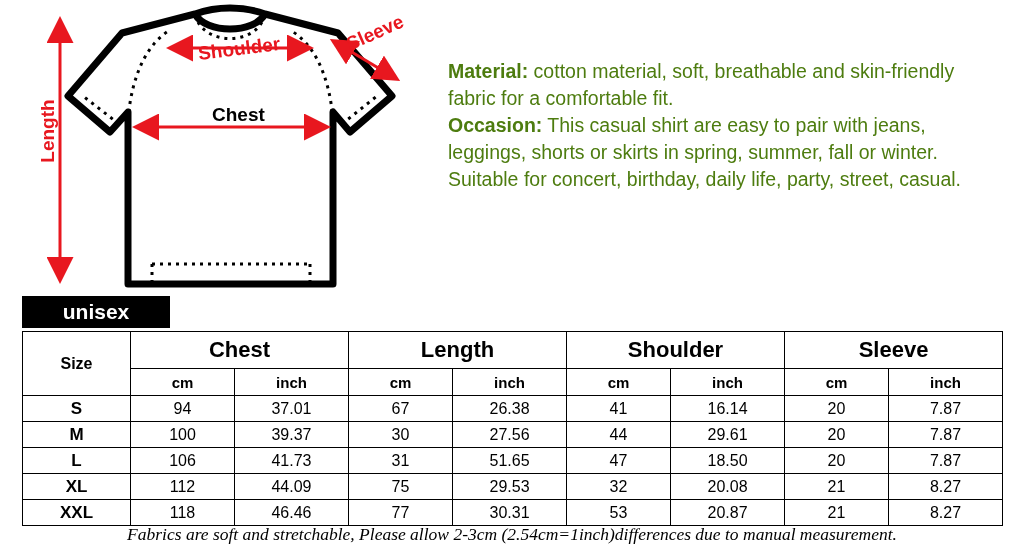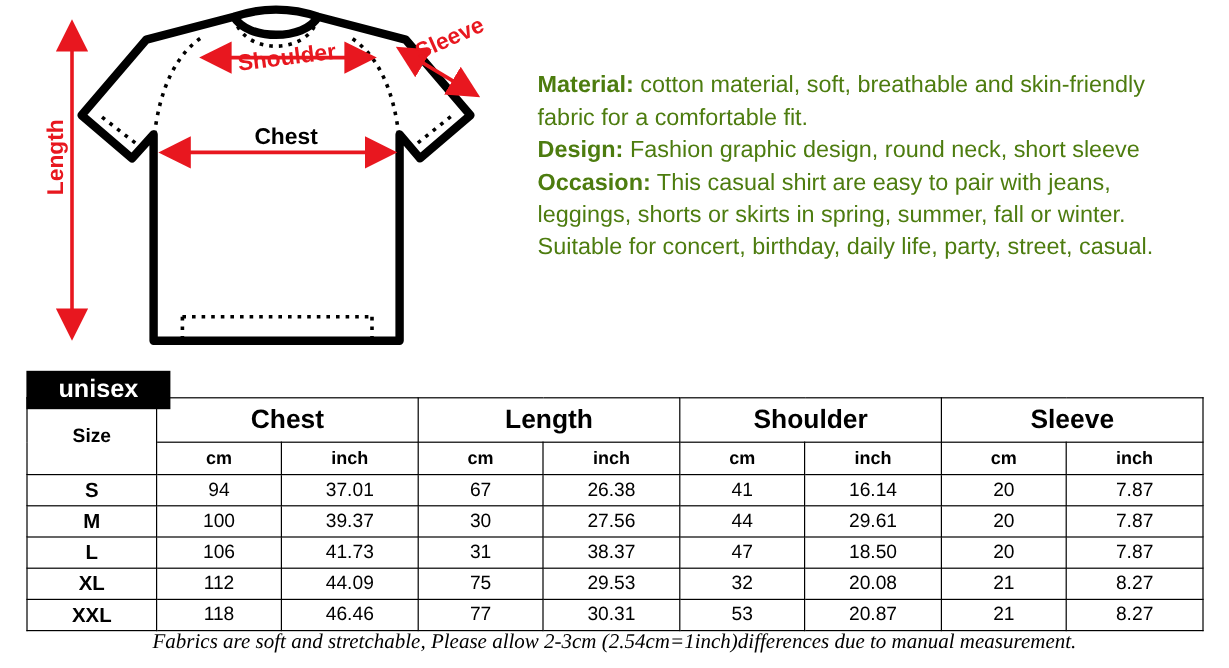--- a/index.html
+++ b/index.html
@@ -70,22 +70,22 @@
     font-size: 19.5px;
     line-height: 1.38;
     color: #4d7c0f;
   }
   #description p { margin: 0; }
   #description b { font-weight: bold; }
 
   
   #unisex-tab {
     position: absolute;
-    left: 22px; top: 309px;
-    width: 120px;
+    left: 22px; top: 296px;
+    width: 148px;
     height: 32px;
     background: #000;
     color: #fff;
     font-size: 21px;
     font-weight: bold;
     display: flex;
     align-items: center;
     justify-content: center;
     box-sizing: border-box;
   }
@@ -195,21 +195,20 @@
     </svg>
 
     <div class="diag-label" id="label-shoulder">Shoulder</div>
     <div class="diag-label" id="label-sleeve">Sleeve</div>
     <div class="diag-label" id="label-chest">Chest</div>
     <div class="diag-label" id="label-length">Length</div>
   </div>
 
   <div id="description">
     <p><b>Material:</b><span> cotton material, soft, breathable and skin-friendly fabric for a comfortable fit.</span></p>
-    <p><b>Design:</b><span> Fashion graphic design, round neck, short sleeve</span></p>
     <p><b>Occasion:</b><span> This casual shirt are easy to pair with jeans, leggings, shorts or skirts in spring, summer, fall or winter. Suitable for concert, birthday, daily life, party, street, casual.</span></p>
   </div>
 </div>
 
 <div id="unisex-tab">unisex</div>
 
 <table id="size-table">
   <colgroup>
     <col class="c-size">
       <col class="c-cm">
@@ -261,21 +260,21 @@
       <td class="val">44</td>
       <td class="val">29.61</td>
       <td class="val">20</td>
       <td class="val">7.87</td>
     </tr>
     <tr>
       <td class="size-cell">L</td>
       <td class="val">106</td>
       <td class="val">41.73</td>
       <td class="val">31</td>
-      <td class="val">38.37</td>
+      <td class="val">51.65</td>
       <td class="val">47</td>
       <td class="val">18.50</td>
       <td class="val">20</td>
       <td class="val">7.87</td>
     </tr>
     <tr>
       <td class="size-cell">XL</td>
       <td class="val">112</td>
       <td class="val">44.09</td>
       <td class="val">75</td>

